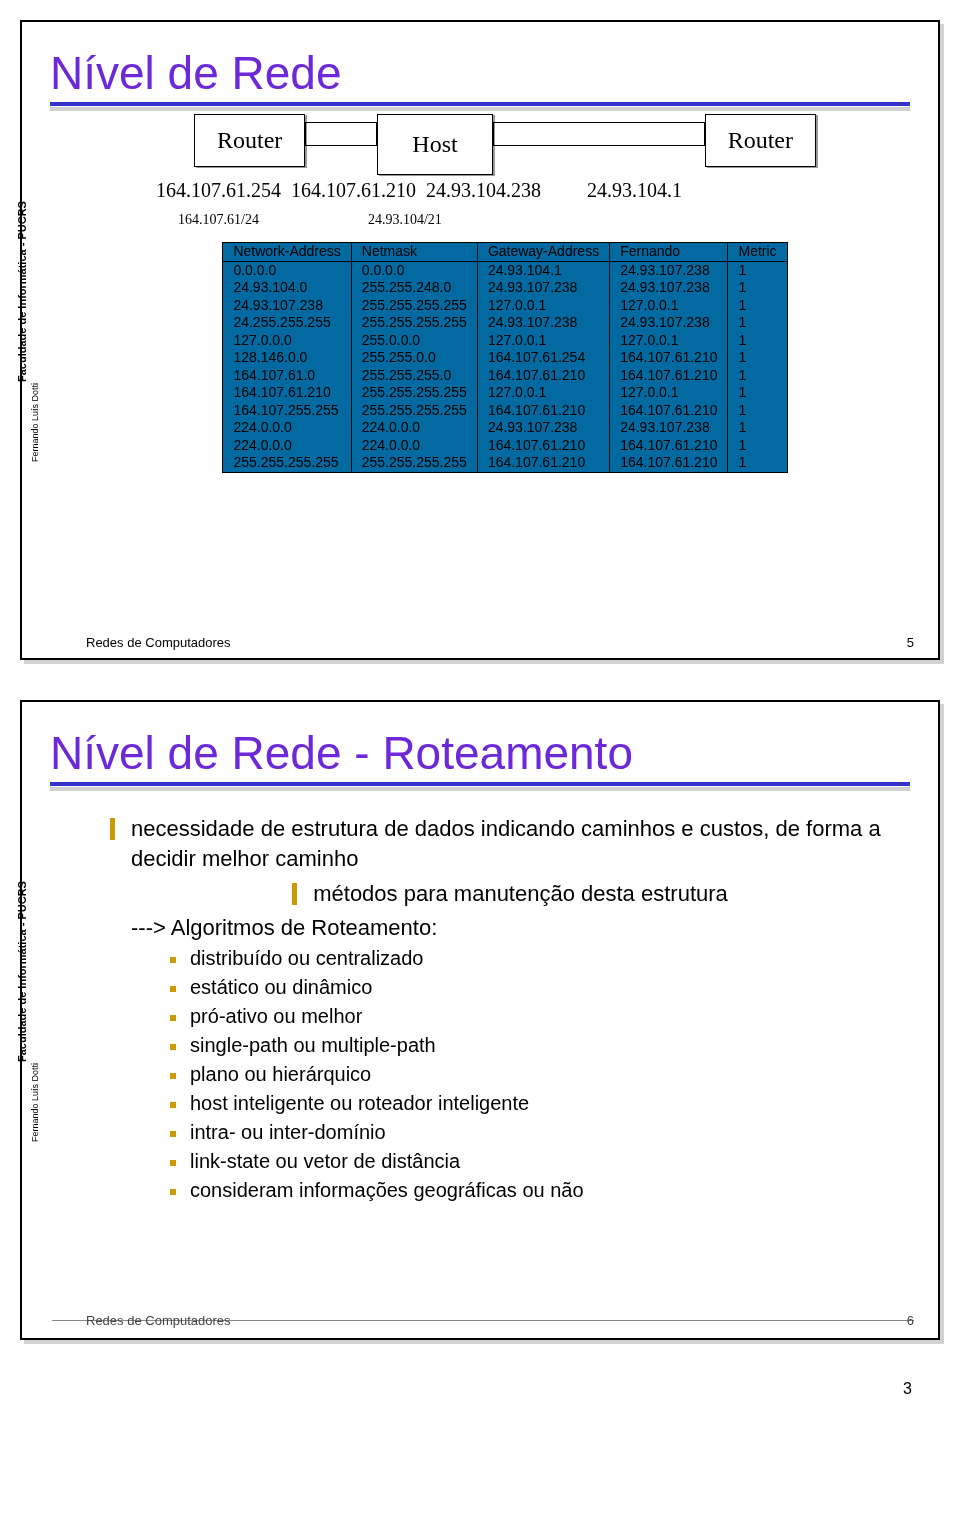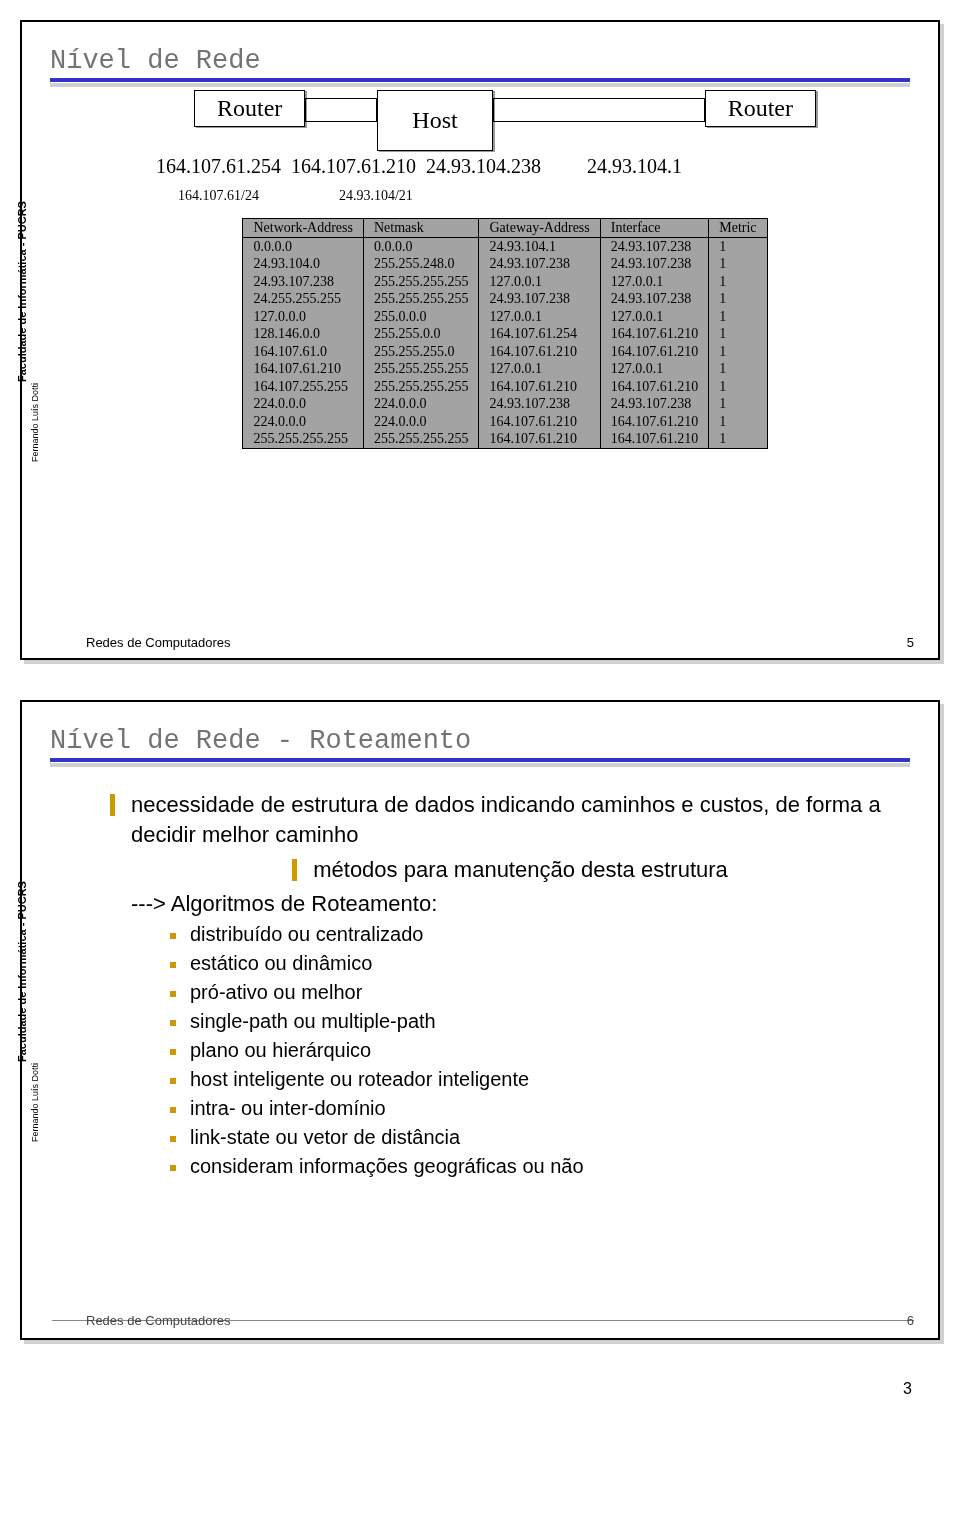--- a/index.html
+++ b/index.html
@@ -13,24 +13,24 @@
   .slide {
     border: 2px solid #000;
     padding: 24px 28px 12px 28px;
     margin-bottom: 40px;
     position: relative;
     min-height: 640px;
     box-sizing: border-box;
     box-shadow: 4px 4px 0 rgba(0,0,0,0.18);
   }
   .slide-title {
-    font-family: Liberation Mono, monospace;
-    font-size: 27px;
+    font-family: Liberation Sans, sans-serif;
+    font-size: 46px;
     font-weight: normal;
-    color: #737373;
+    color: #6d28d9;
     margin: 0 0 2px 0;
   }
   .title-underline {
     height: 4px;
     background: #3333cc;
     margin-bottom: 8px;
     box-shadow: 0 5px 0 rgba(120,120,120,0.35);
   }
   .side-label {
     position: absolute;
@@ -75,21 +75,21 @@
     margin-top: 6px;
     position: relative;
   }
   .node-col {
     display: flex;
     flex-direction: column;
     align-items: center;
   }
   .node-box {
     border: 1px solid #000;
-    padding: 4px 22px;
+    padding: 12px 22px;
     font-family: "Times New Roman", Times, serif;
     font-size: 24px;
     background: #fff;
     box-shadow: 2px 1px 0 rgba(0,0,0,0.4);
     position: relative;
     z-index: 2;
   }
   .ip-row {
     display: flex;
     gap: 4px;
@@ -105,24 +105,24 @@
     z-index: 1;
   }
   .subnet-row {
     display: flex;
     font-family: "Times New Roman", Times, serif;
     font-size: 14px;
     margin-top: -2px;
   }
   .routing-table {
     border-collapse: collapse;
-    font-family: Liberation Serif, serif;
+    font-family: Liberation Sans, sans-serif;
     font-size: 14px;
     margin: 14px auto 0 auto;
-    background: #a3a3a3;
+    background: #0369a1;
   }
   .routing-table th, .routing-table td {
     border: 1px solid #000;
     padding: 0 10px;
     text-align: left;
     font-weight: normal;
     line-height: 1.25;
     white-space: nowrap;
   }
   .routing-table th {
@@ -229,30 +229,30 @@
 
     <div class="ip-row" style="margin-left:56px;">
       <span style="margin-right:6px;">164.107.61.254</span>
       <span style="margin-right:6px;">164.107.61.210</span>
       <span style="margin-right:18px;">24.93.104.238</span>
       <span style="margin-left:24px;">24.93.104.1</span>
     </div>
 
     <div class="subnet-row" style="margin-top:10px;">
       <span style="margin-left:78px;">164.107.61/24</span>
-      <span style="margin-left:80px;">24.93.104/21</span>
+      <span style="margin-left:109px;">24.93.104/21</span>
     </div>
 
     <table class="routing-table">
       <thead>
         <tr>
           <th>Network-Address</th>
           <th>Netmask</th>
           <th>Gateway-Address</th>
-          <th>Interface</th>
+          <th>Fernando</th>
           <th>Metric</th>
         </tr>
       </thead>
       <tbody id="routing-body">
           <tr>
             <td>0.0.0.0</td>
             <td>0.0.0.0</td>
             <td>24.93.104.1</td>
             <td>24.93.107.238</td>
             <td>1</td>

